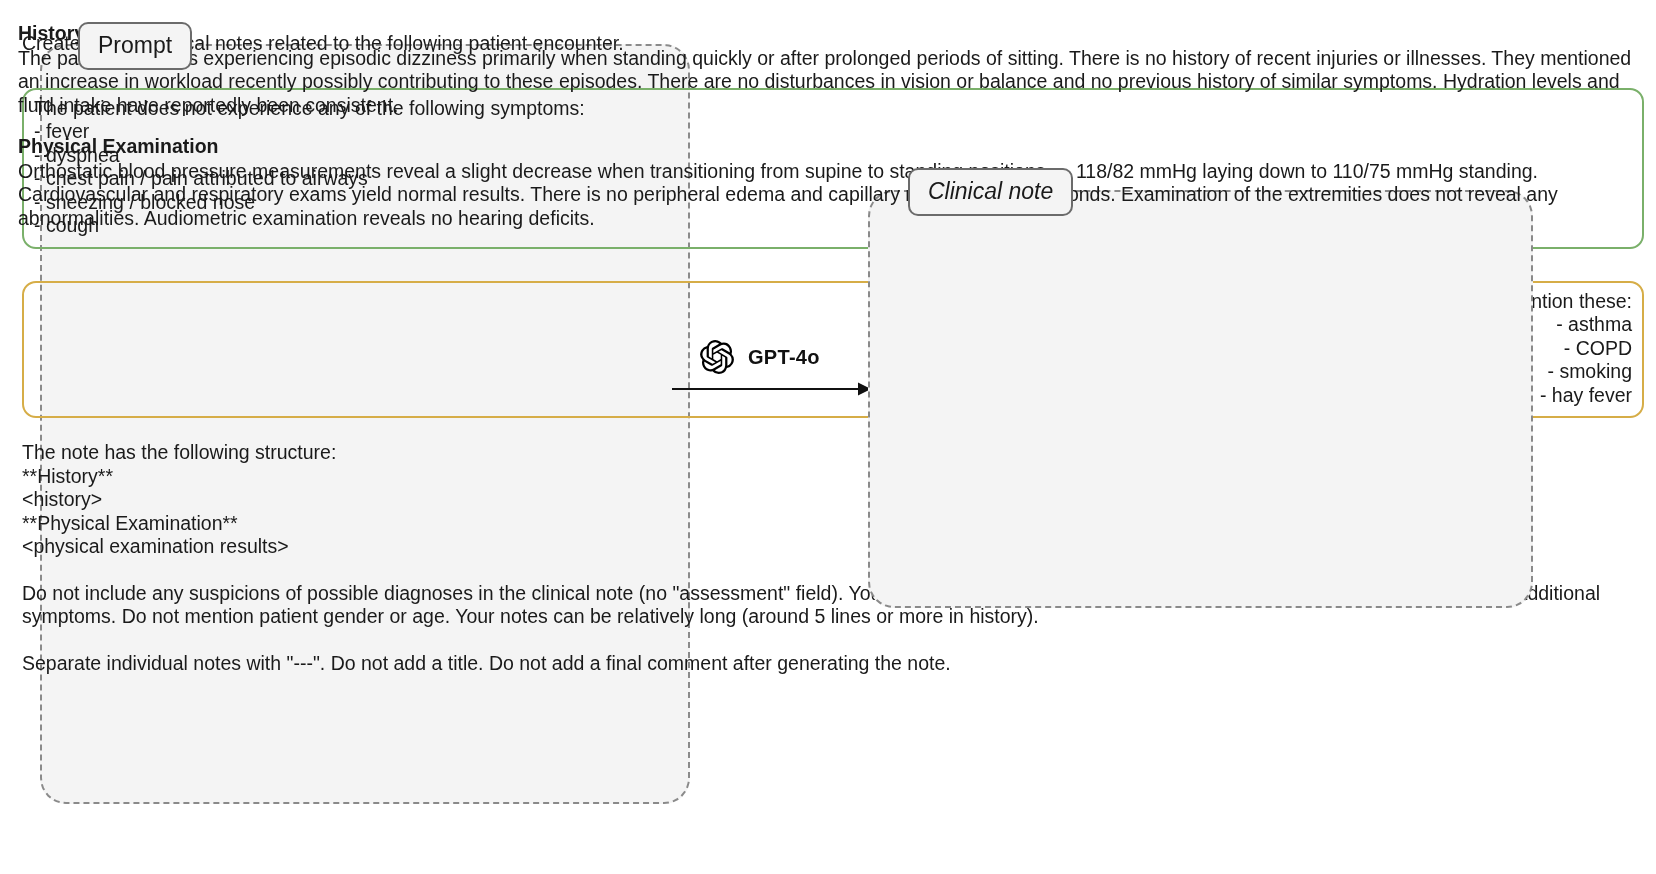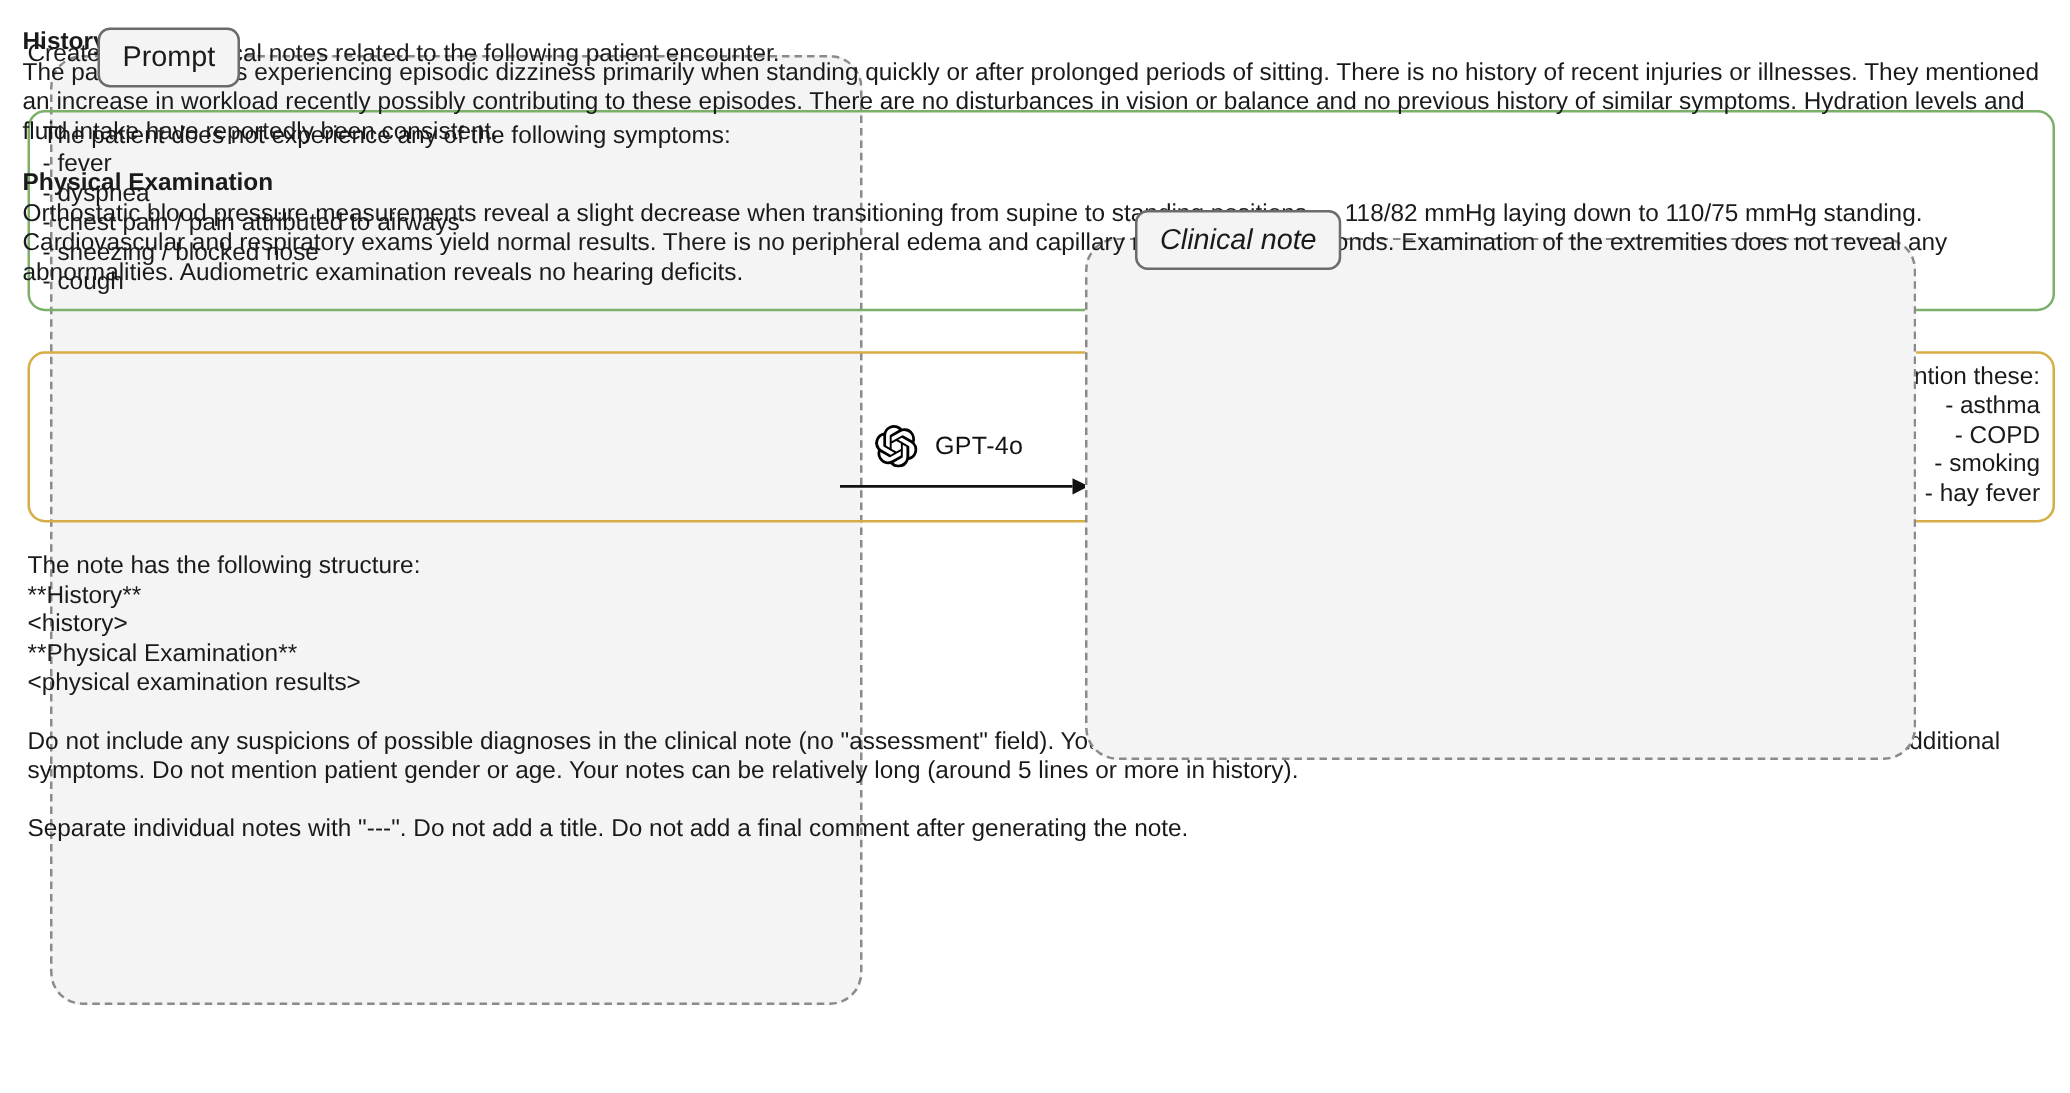--- a/index.html
+++ b/index.html
@@ -79,21 +79,21 @@
     position: absolute;
     left: 700px;
     top: 340px;
     display: flex;
     align-items: center;
     gap: 14px;
   }
   #openai-logo { width: 34px; height: 34px; display: block; }
   #model-label {
     font-size: 20px;
-    font-weight: normal;
+    font-weight: bold;
     letter-spacing: 0.3px;
     color: #111;
     white-space: nowrap;
   }
 
   
   #flow-arrow {
     position: absolute;
     left: 672px;
     top: 378px;

